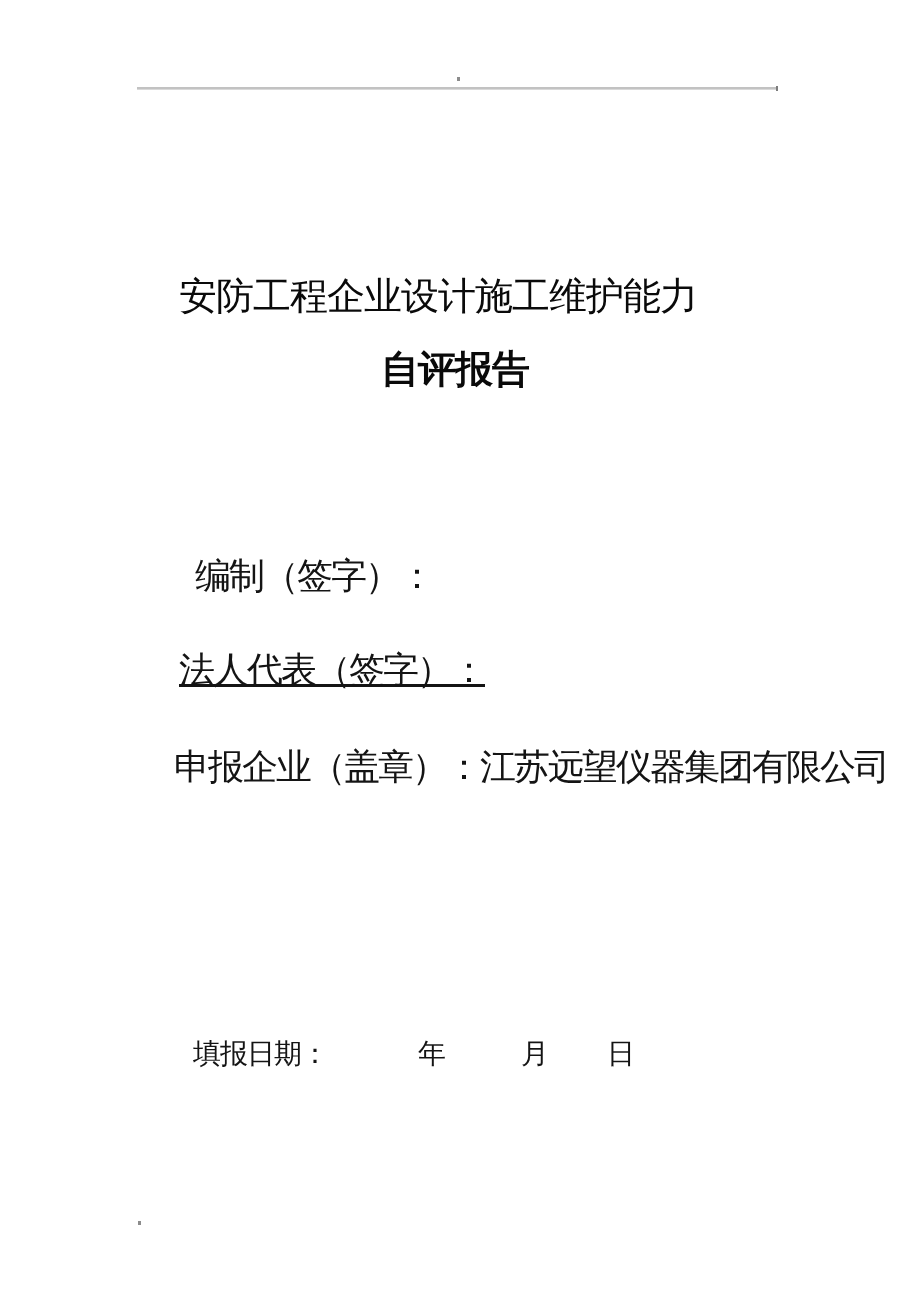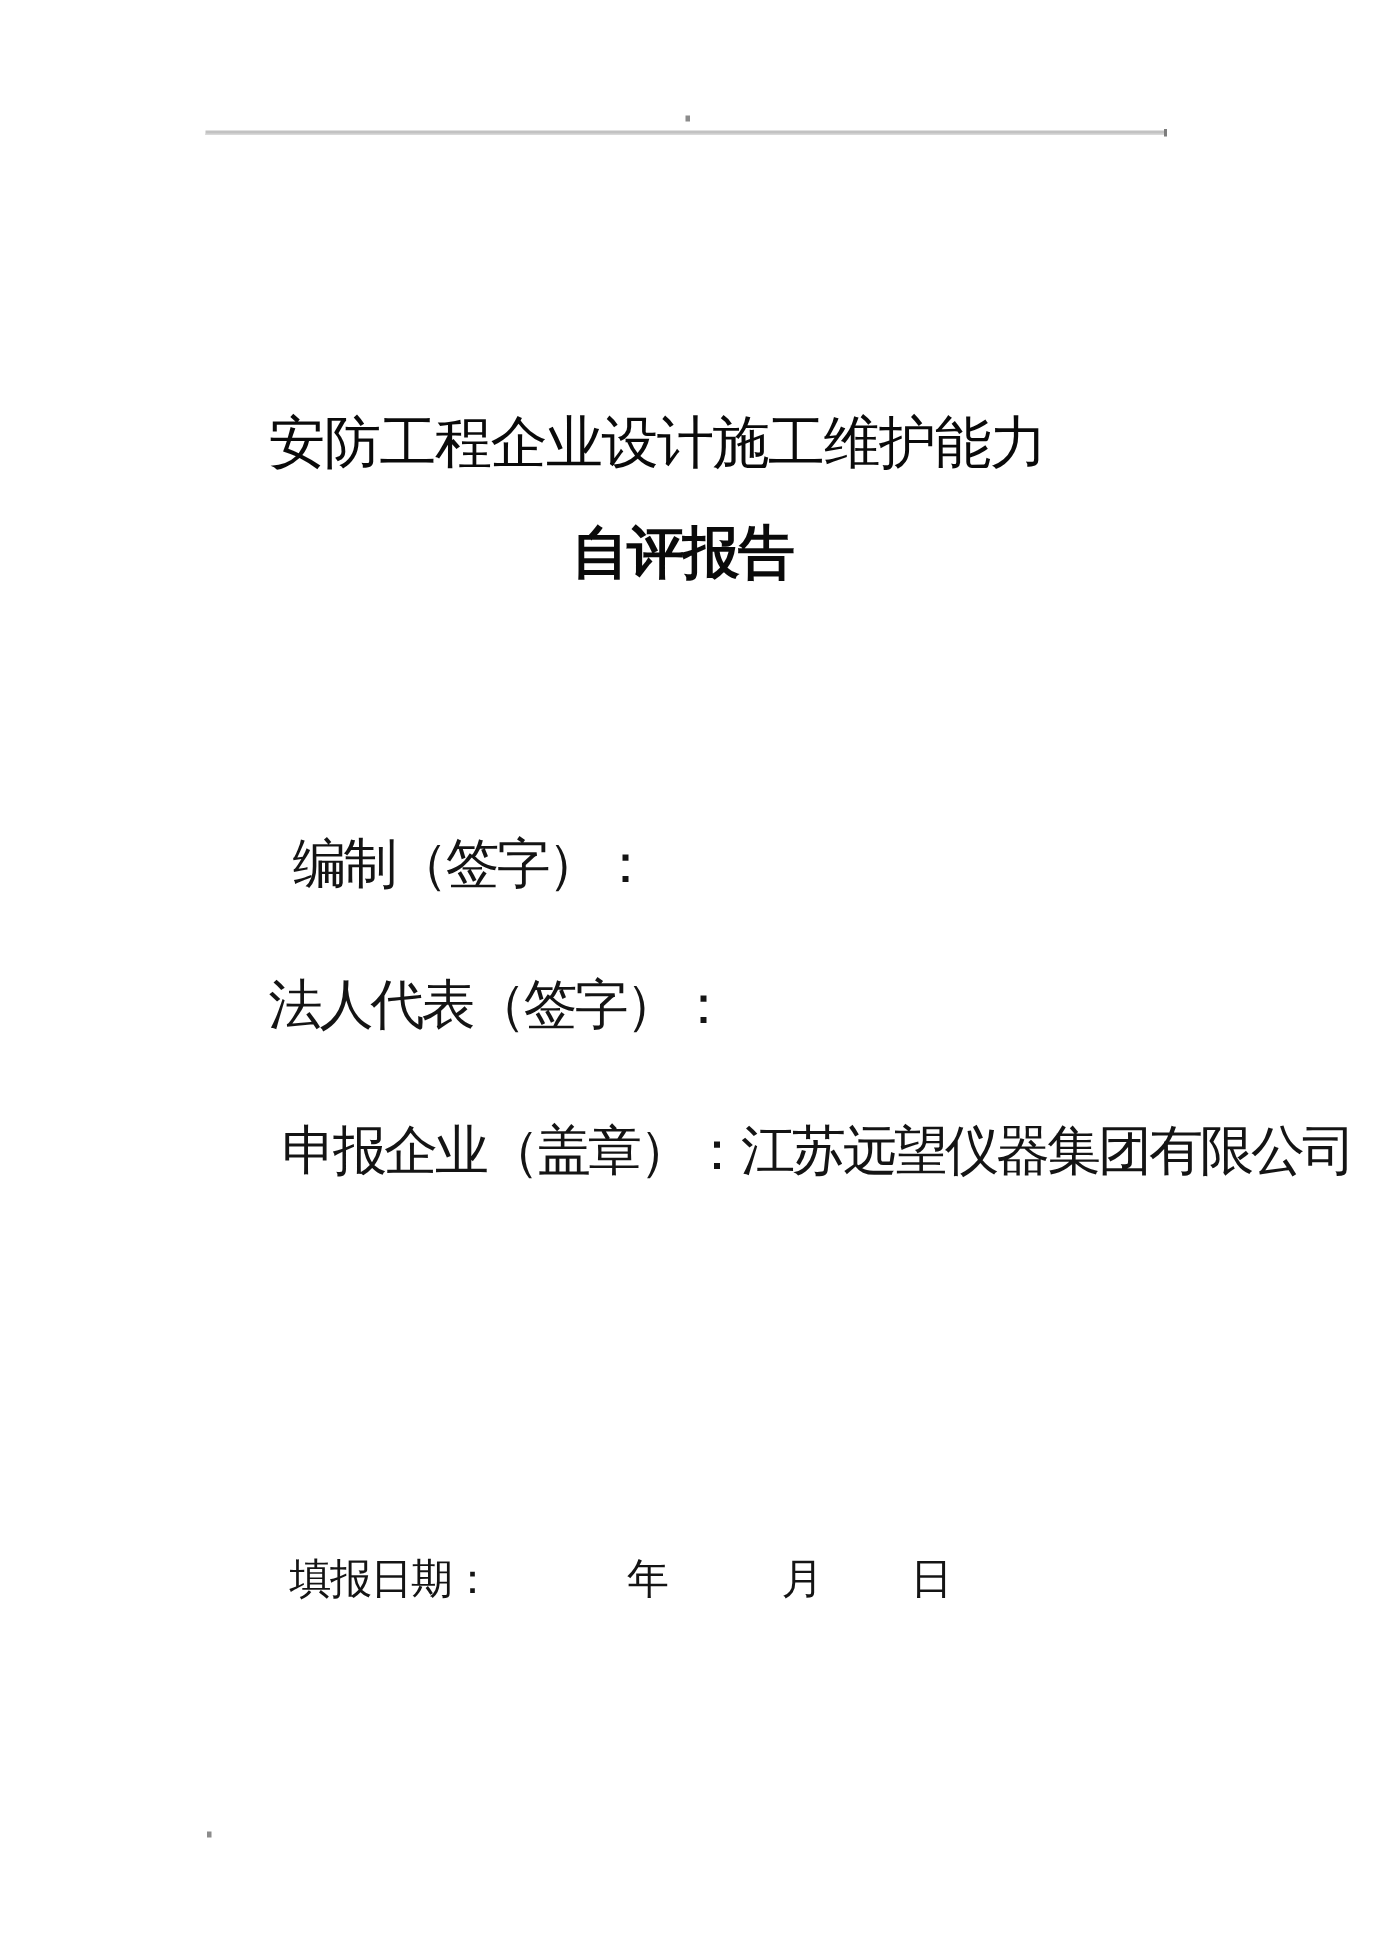--- a/index.html
+++ b/index.html
@@ -65,22 +65,22 @@
   }
   .sig-line {
     position: absolute;
     font-size: 36px;
     line-height: 32px;
     letter-spacing: -2px;
     color: #141414;
     white-space: nowrap;
   }
   .sig-prepared { left: 195px; top: 560px; }
-  .sig-legal { left: 179px; top: 654px; }
-  .sig-applicant { left: 188px; top: 751px; }
+  .sig-legal { left: 179px; top: 654px; text-decoration: underline; }
+  .sig-applicant { left: 174px; top: 751px; }
   .date-line {
     position: absolute;
     left: 0;
     top: 1038px;
     width: 920px;
     height: 34px;
     font-size: 28px;
     line-height: 32px;
     color: #141414;
   }

